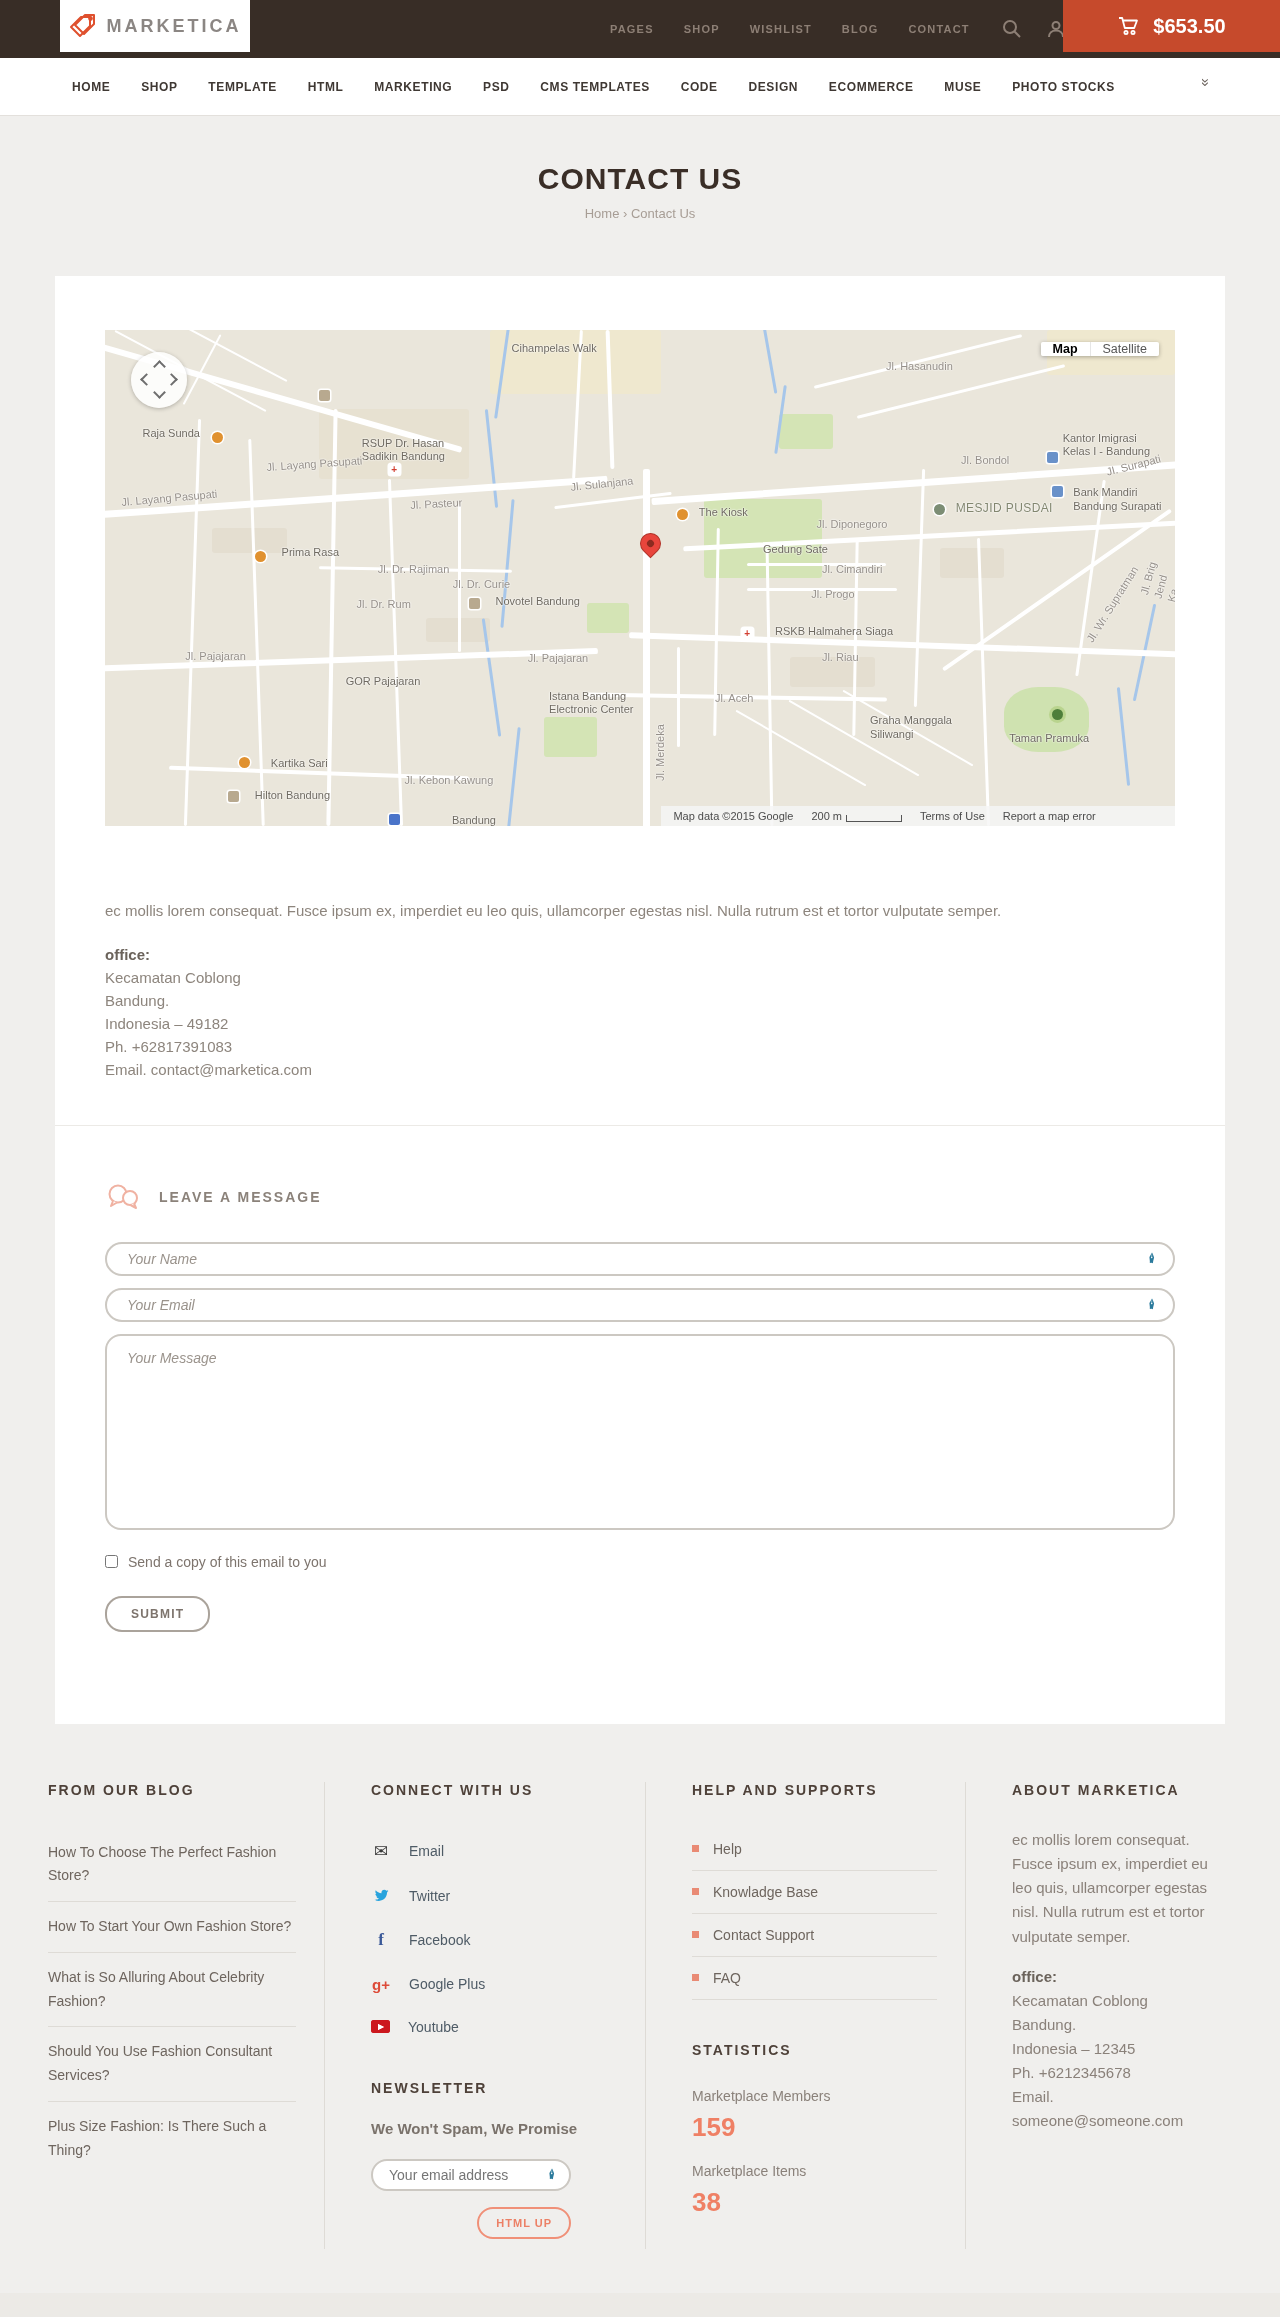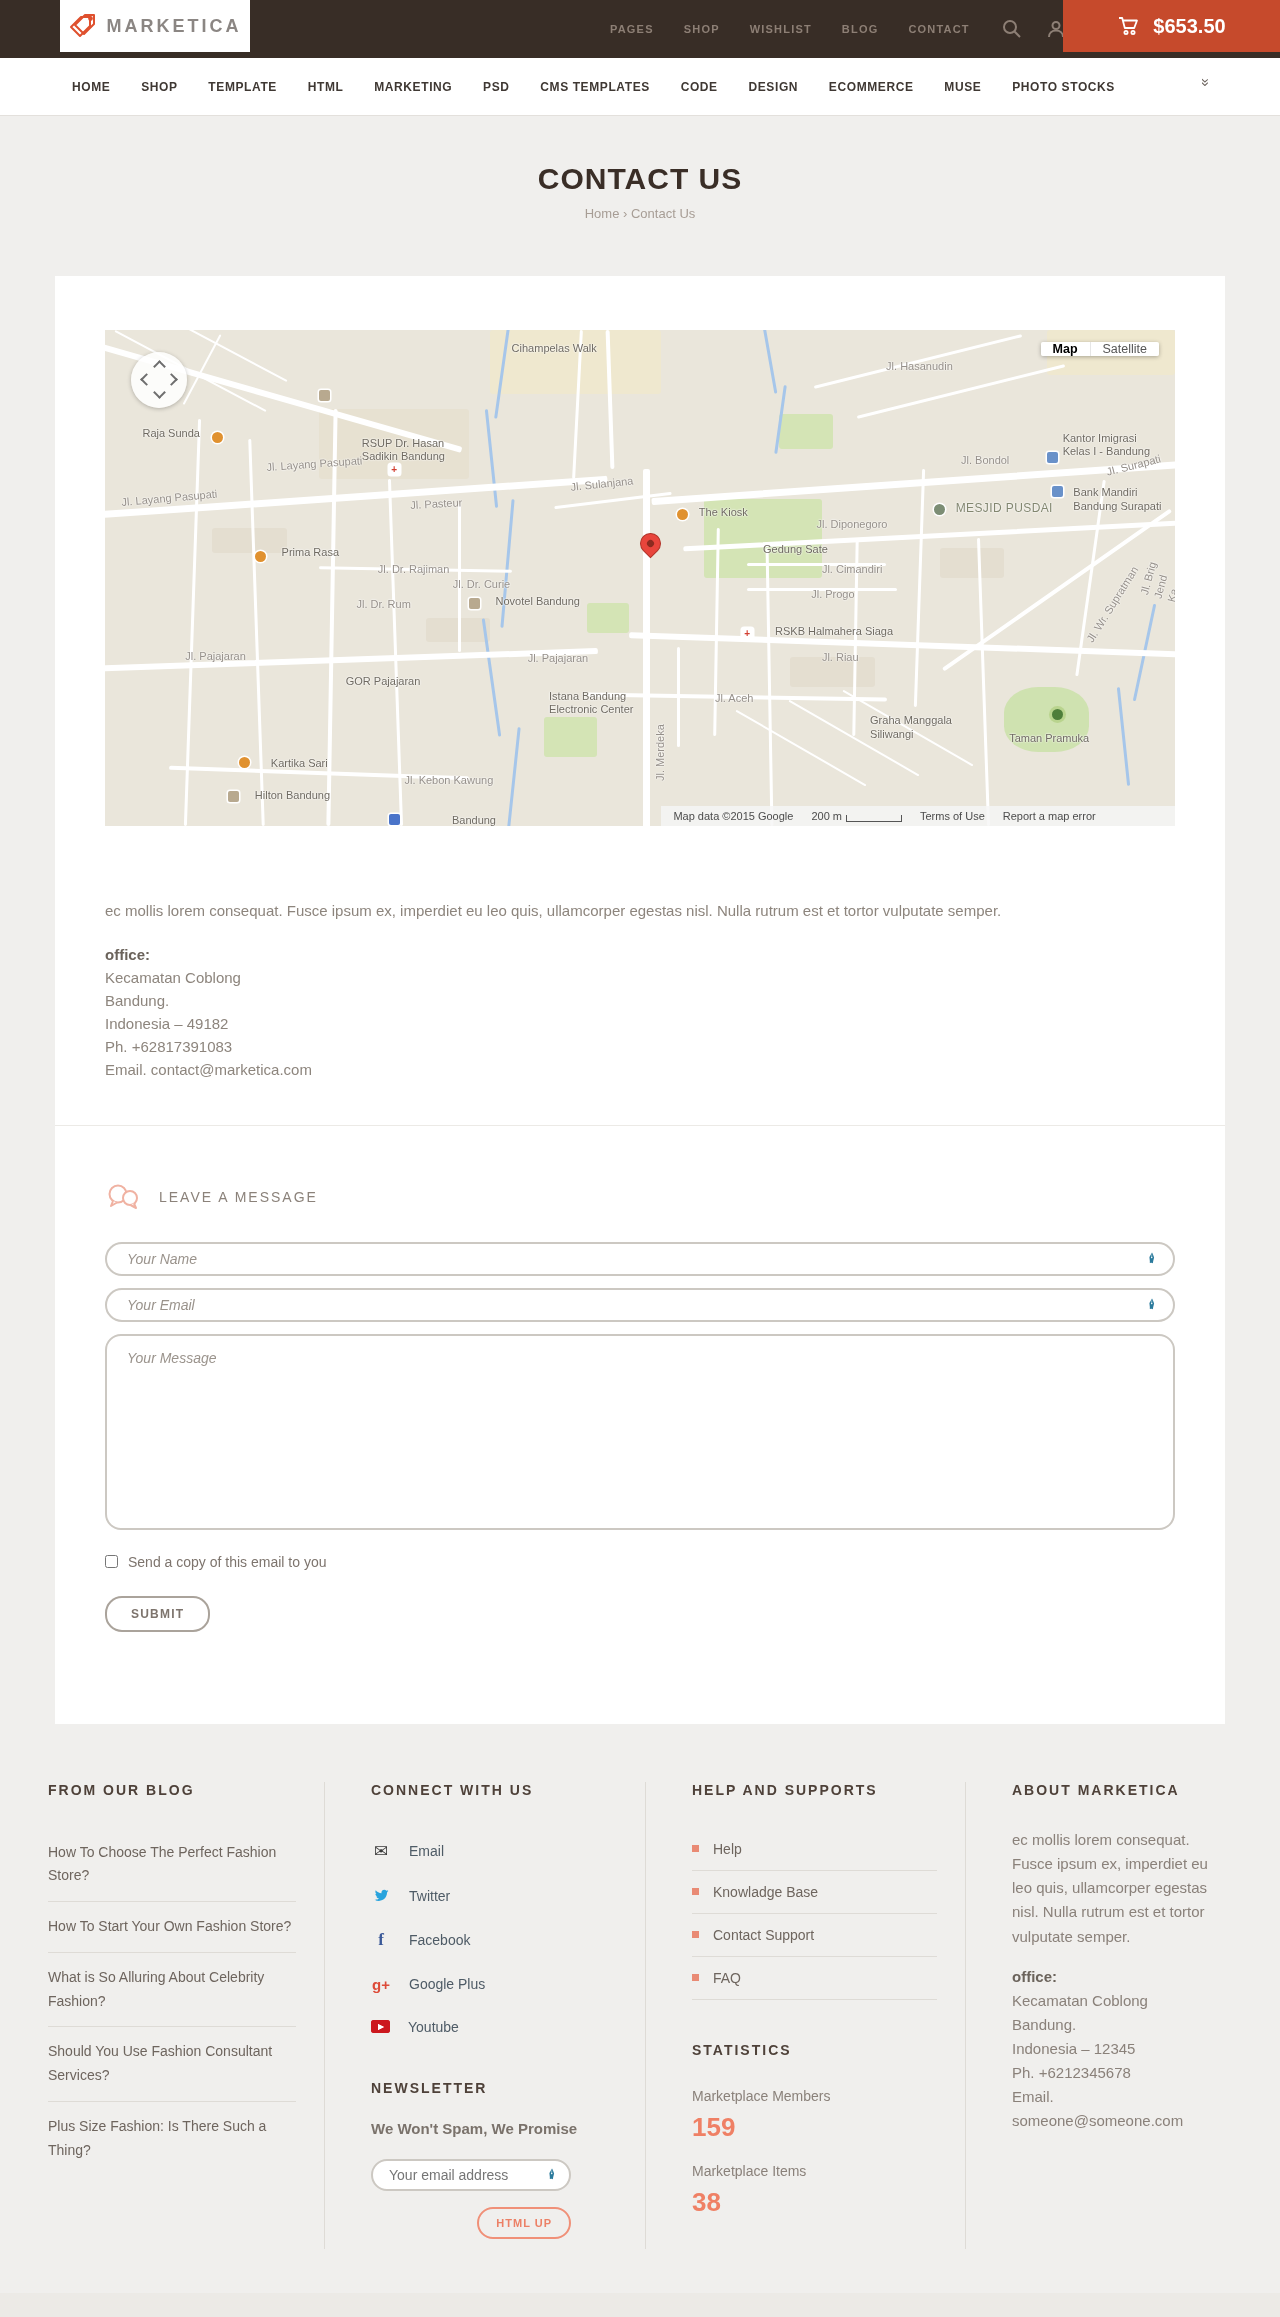--- a/index.html
+++ b/index.html
@@ -68,21 +68,21 @@
   .scalebar { display:inline-block; width:56px; height:7px; border:1.5px solid #555; border-top:none; margin-left:4px; }
   .scale-wrap { display:flex; align-items:flex-end; }
 
   
   .intro-p { margin-top:74px; font-size:15px; color:#8d857d; line-height:1.5; }
   .office-block { margin-top:20px; font-size:15px; line-height:23px; color:#8d857d; }
   .office-label { font-weight:bold; color:#6b635b; }
 
   
   .msg-head { display:flex; align-items:center; gap:18px; margin-bottom:30px; }
-  .msg-title { font-size:14px; font-weight:normal; letter-spacing:2px; color:#8b827a; }
+  .msg-title { font-size:14px; font-weight:bold; letter-spacing:2px; color:#8b827a; }
   .field-wrap { position:relative; margin-bottom:12px; }
   .pill-input { width:100%; height:34px; border:2px solid #ccc8c2; border-radius:17px; padding:0 44px 0 20px; font-family:inherit; font-size:14px; color:#6e655e; outline:none; background:#fff; }
   .pill-input::placeholder, .msg-area::placeholder { font-style:italic; color:#9a938c; opacity:1; }
   .pen-ic { position:absolute; right:16px; top:7px; font-size:15px; color:#2a7a9c; transform:rotate(-86deg); }
   .msg-area { width:100%; height:196px; border:2px solid #ccc8c2; border-radius:16px; padding:14px 20px; font-family:inherit; font-size:14px; color:#6e655e; resize:none; outline:none; }
   .chk-row { display:flex; align-items:center; gap:10px; margin-top:20px; font-size:14px; color:#7d746d; }
   .chk-row input { width:13px; height:13px; }
   .submit-btn { margin-top:26px; background:#fff; border:2px solid #aaa39b; border-radius:17px; padding:9px 24px; font-family:inherit; font-size:12px; font-weight:bold; letter-spacing:1.2px; color:#7d746d; cursor:pointer; }
 
   

